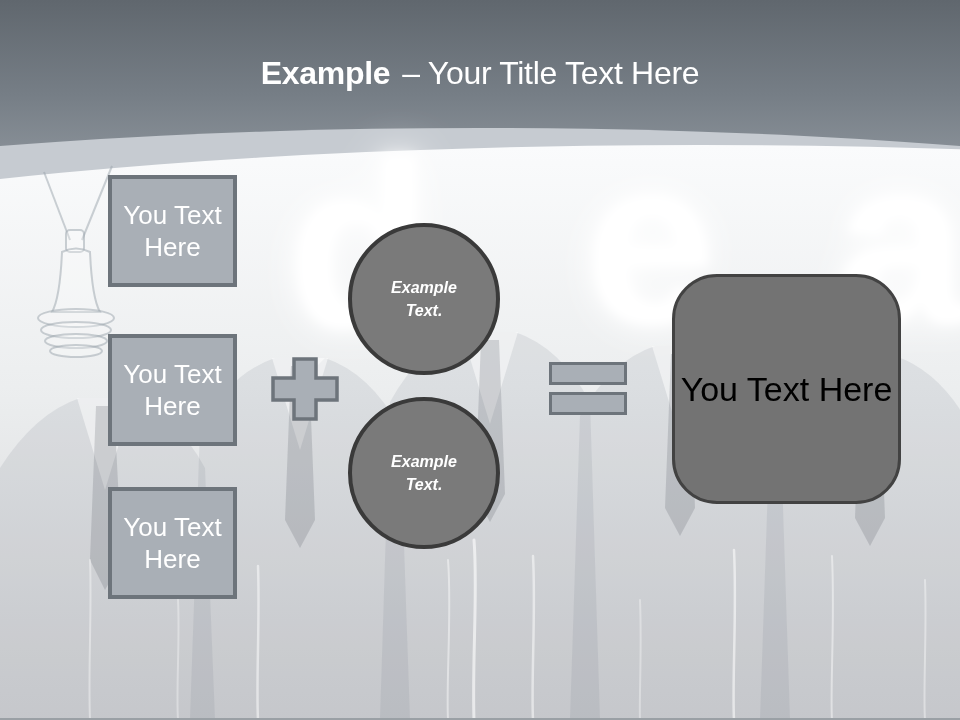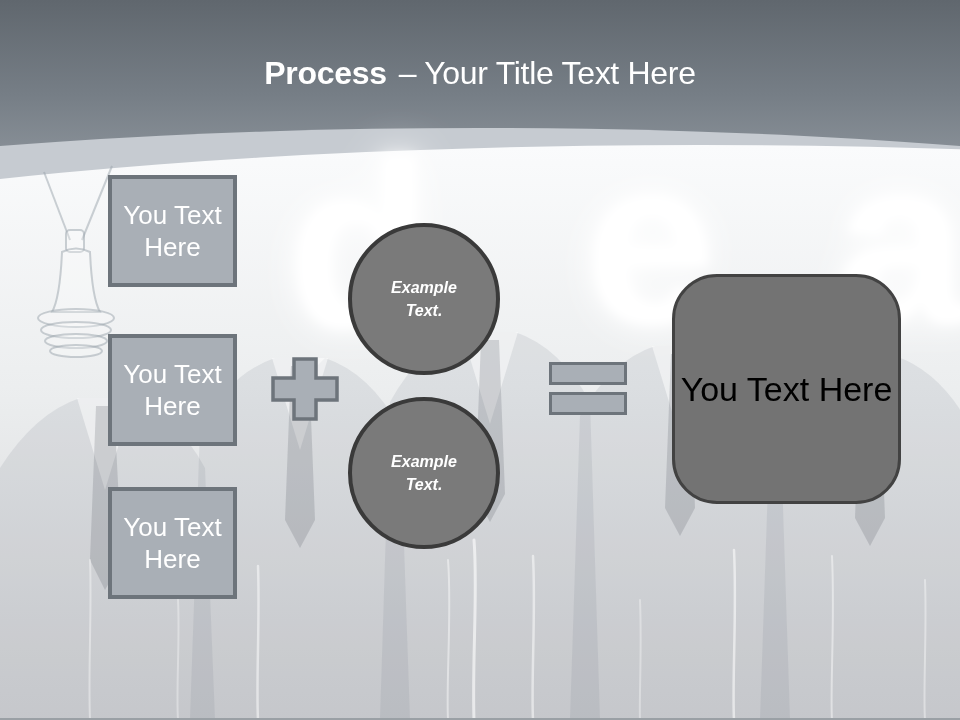--- a/index.html
+++ b/index.html
@@ -147,21 +147,21 @@
         <path d="M734 550 C737 610 732 680 734 720" stroke-width="2.5" stroke-opacity="0.55"></path>
         <path d="M832 556 C835 620 830 690 832 720" stroke-width="2" stroke-opacity="0.45"></path>
         <path d="M925 580 C927 630 923 690 925 720" stroke-width="2" stroke-opacity="0.4"></path>
       </g>
     </svg>
   </div>
 
   <div class="bottom-line"></div>
 
   <div class="title">
-    <span class="kw">Process</span><span class="rest">– Your Title Text Here</span>
+    <span class="kw">Example</span><span class="rest">– Your Title Text Here</span>
   </div>
 
   <div class="tbox tbox1">
     <span>You Text Here</span>
   </div>
   <div class="tbox tbox2">
     <span>You Text Here</span>
   </div>
   <div class="tbox tbox3">
     <span>You Text Here</span>

